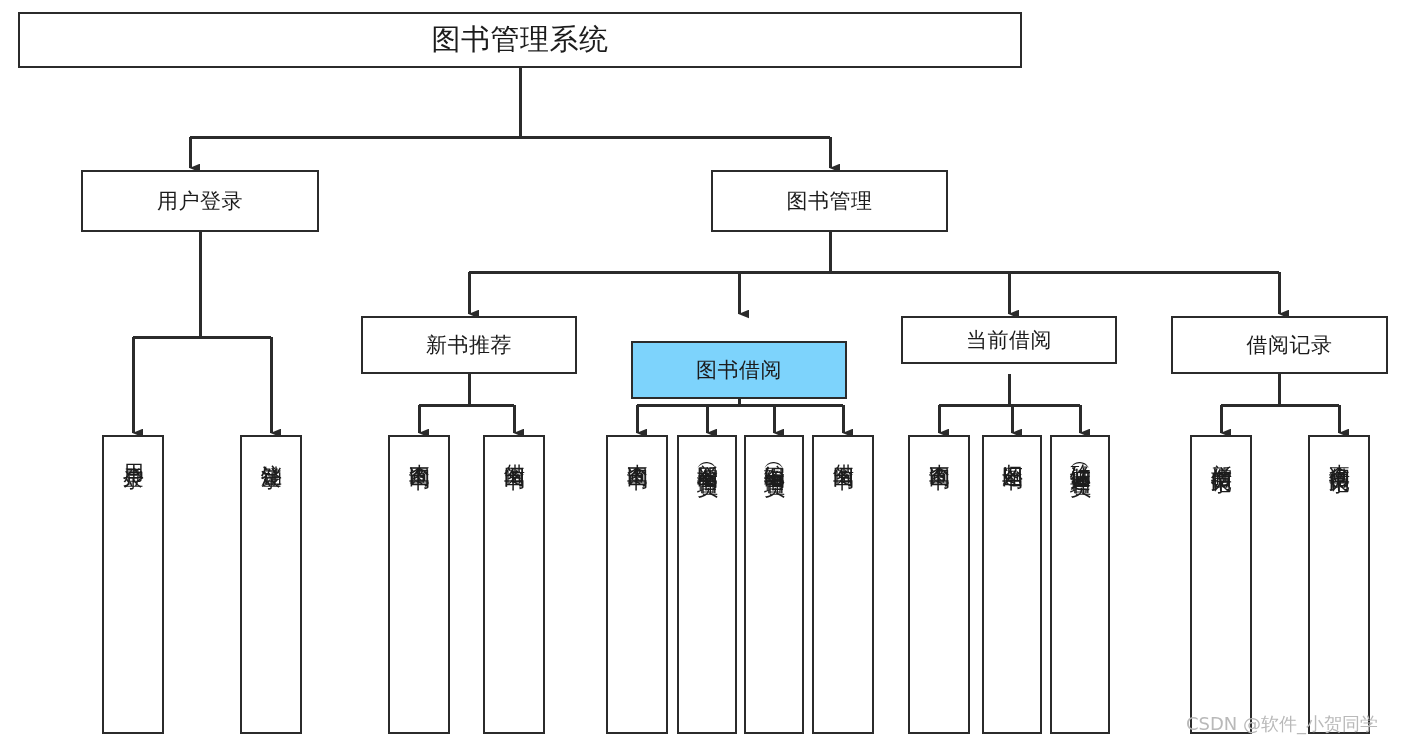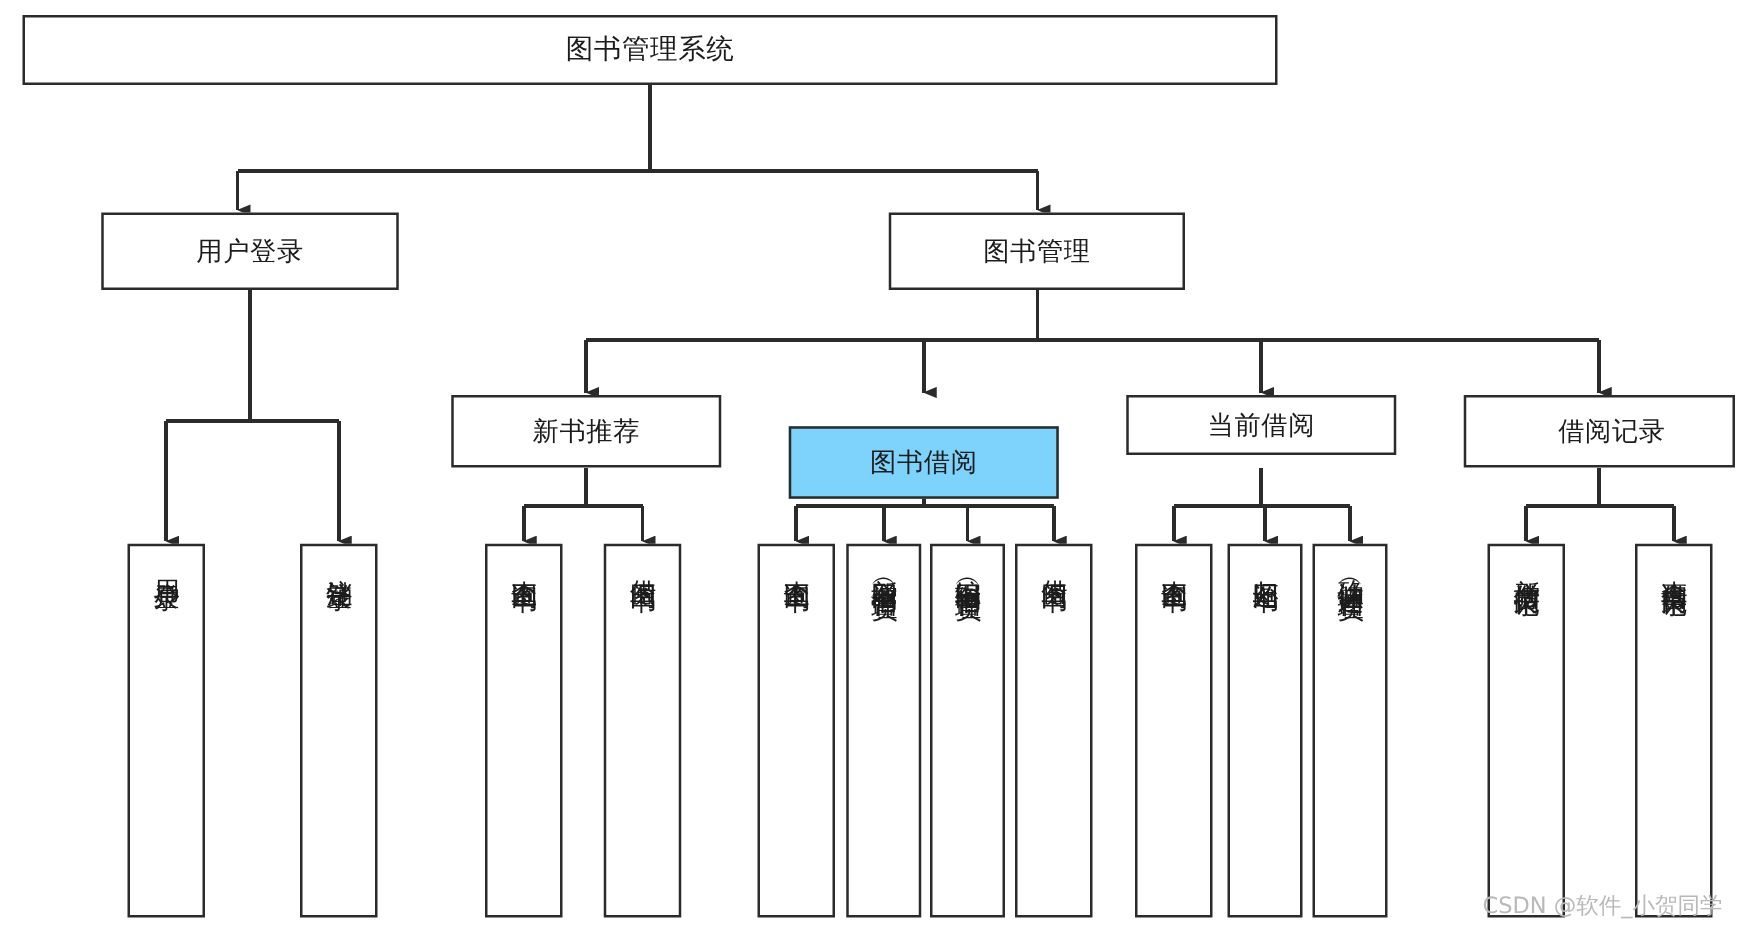--- a/index.html
+++ b/index.html
@@ -42,21 +42,22 @@
     text-align: center;
     line-height: 1.08;
     letter-spacing: 0.5px;
   }
   
   .node.h .node-label {
     font-size: 21px;
     writing-mode: horizontal-tb;
   }
   .node.root .node-label {
-    font-size: 22px;
+    font-size: 29px;
+    font-family: Liberation Serif, serif;
   }
   
   .node.v {
     align-items: flex-start;
     justify-content: center;
     padding-top: 10px;
   }
   .node.v .node-label {
     writing-mode: vertical-rl;
     text-orientation: upright;

